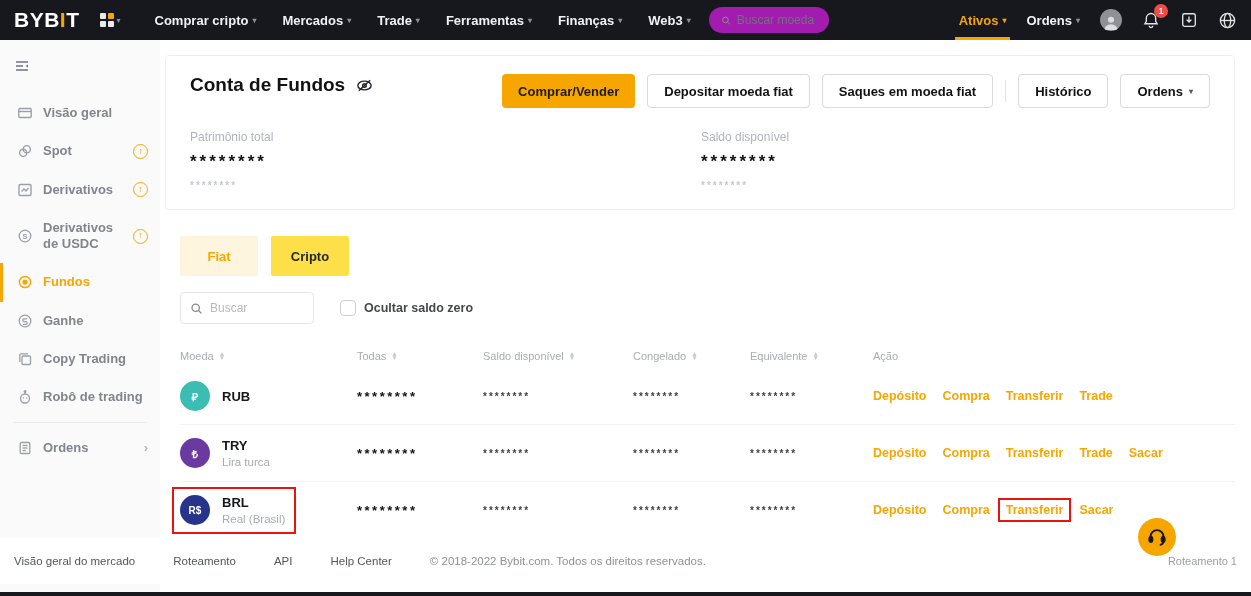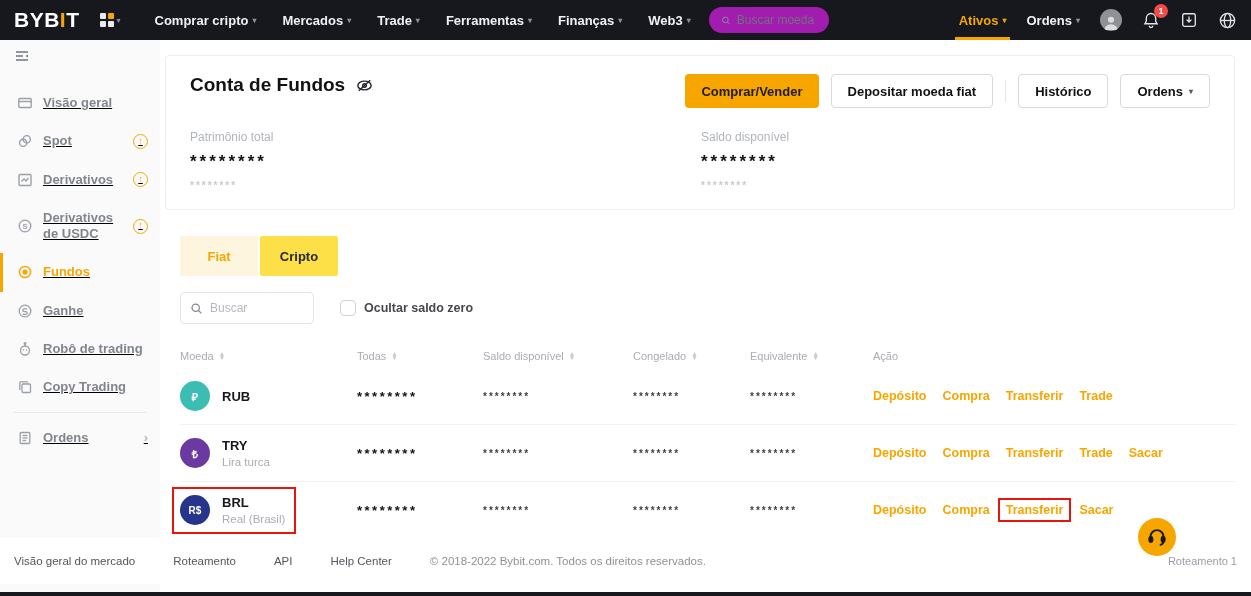--- a/index.html
+++ b/index.html
@@ -25,21 +25,21 @@
   .nav-ativos { position:relative; display:flex; align-items:center; gap:4px; height:100%; color:#f7a600; font-size:13px; font-weight:700; cursor:pointer; }
   .nav-ativos .caret { color:#f7a600; }
   .nav-ativos::after { content:""; position:absolute; left:-4px; right:-4px; bottom:0; height:3px; background:#f7a600; }
   .nav-ordens { display:flex; align-items:center; gap:4px; color:#f0f1f3; font-size:13px; font-weight:700; cursor:pointer; }
   .icon-btn { position:relative; display:flex; align-items:center; cursor:pointer; }
   .avatar { width:22px; height:22px; border-radius:50%; background:#8e9196; display:flex; align-items:flex-end; justify-content:center; overflow:hidden; }
   .badge { position:absolute; top:-7px; right:-8px; min-width:14px; height:14px; border-radius:8px; background:#f24a46; color:#fff; font-size:9px; font-weight:700; display:flex; align-items:center; justify-content:center; padding:0 3px; }
 
   
   .content { position:absolute; top:40px; left:0; right:0; bottom:4px; display:flex; overflow:hidden; }
-  .sidebar { width:160px; background:#fafafa; flex:none;text-decoration:underline; }
+  .sidebar { width:160px; background:#fafafa; padding-top:10px; flex:none; }
   .collapse { padding:8px 14px 16px; cursor:pointer; }
   .side-item { display:flex; align-items:center; gap:10px; padding:11px 12px 11px 14px; color:#81858c; font-size:13px; font-weight:700; cursor:pointer; line-height:1.25; border-left:3px solid transparent; }
   .side-item .sicon { flex:none; display:flex; }
   .side-item.active { color:#f7a600; border-left-color:#f7a600; }
   .promo { margin-left:auto; width:15px; height:15px; border:1px solid #f7a600; border-radius:50%; color:#f7a600; font-size:9px; display:flex; align-items:center; justify-content:center; flex:none; }
   .side-div { height:1px; background:#e8e9eb; margin:6px 14px; }
   .side-chev { margin-left:auto; color:#b3b6bc; font-size:13px; }
 
   .main { flex:1; padding:15px 16px 0 5px; min-width:0; }
 
@@ -54,21 +54,21 @@
   .btn.ghost { background:#fff; border:1px solid #d7d9dd; color:#121214; gap:6px; }
   .btn .caret { color:#595c63; }
   .vdiv { width:1px; height:22px; background:#e3e5e8; }
   .stats { display:flex; margin-top:22px; }
   .stat { flex:none; width:511px; }
   .stat-label { font-size:12px; color:#b0b4bb; }
   .stat-value { margin-top:8px; font-size:17px; font-weight:800; color:#121214; letter-spacing:3px; }
   .stat-sub { margin-top:8px; font-size:10px; color:#c6c9ce; letter-spacing:2px; font-weight:700; }
 
   
-  .tabs { display:flex; gap:2px; margin:26px 0 0 15px; }
+  .tabs { display:flex; gap:13px; margin:26px 0 0 15px; }
   .tab { width:78px; height:40px; display:flex; align-items:center; justify-content:center; font-size:13px; font-weight:700; border-radius:2px; cursor:pointer; }
   .tab.active { background:#fdf5de; color:#f7a600; }
   .tab.idle { background:#fde047; color:#26282e; }
   .filter-row { display:flex; align-items:center; gap:26px; margin:16px 0 0 15px; }
   .search-box { display:flex; align-items:center; gap:7px; width:134px; height:32px; border:1px solid #e3e5e8; border-radius:4px; padding:0 9px; background:#fff; }
   .search-box input { border:none; outline:none; font-size:12px; width:90px; color:#26282e; font-family:"Liberation Sans",sans-serif; }
   .search-box input::placeholder { color:#b6b9bf; }
   .chk-row { display:flex; align-items:center; gap:8px; cursor:pointer; }
   .chk { width:16px; height:16px; border:1px solid #ced1d6; border-radius:4px; background:#fff; }
   .chk-label { font-size:12.5px; font-weight:700; color:#45484e; }
@@ -252,37 +252,37 @@
             <svg width="16" height="16" viewBox="0 0 16 16" fill="none" stroke="#9ba0a6" stroke-width="1.3">
               <circle cx="8" cy="8" r="5.8"></circle>
               <path d="M10 5.8 H7.2 a1.4 1.4 0 0 0 0 2.8 h1.6 a1.4 1.4 0 0 1 0 2.8 H6"></path>
             </svg>
           </span>
         <span>Ganhe</span>
       </div>
       <div class="side-item">
         <span class="sicon">
             <svg width="16" height="16" viewBox="0 0 16 16" fill="none" stroke="#9ba0a6" stroke-width="1.3">
+              <rect x="5" y="5" width="8.5" height="8.5" rx="1"></rect>
+              <path d="M11 2.8 H3.8 a1 1 0 0 0 -1 1 V11"></path>
+            </svg>
+          </span>
+        <span>Copy Trading</span>
+      </div>
+      <div class="side-item">
+        <span class="sicon">
+            <svg width="16" height="16" viewBox="0 0 16 16" fill="none" stroke="#9ba0a6" stroke-width="1.3">
               <circle cx="8" cy="9.5" r="4.5"></circle>
               <line x1="8" y1="2.5" x2="8" y2="5"></line>
               <circle cx="8" cy="2.5" r="0.8" fill="#9ba0a6"></circle>
               <circle cx="6.4" cy="9" r="0.7" fill="#9ba0a6" stroke="none"></circle>
               <circle cx="9.6" cy="9" r="0.7" fill="#9ba0a6" stroke="none"></circle>
             </svg>
           </span>
         <span>Robô de trading</span>
-      </div>
-      <div class="side-item">
-        <span class="sicon">
-            <svg width="16" height="16" viewBox="0 0 16 16" fill="none" stroke="#9ba0a6" stroke-width="1.3">
-              <rect x="5" y="5" width="8.5" height="8.5" rx="1"></rect>
-              <path d="M11 2.8 H3.8 a1 1 0 0 0 -1 1 V11"></path>
-            </svg>
-          </span>
-        <span>Copy Trading</span>
       </div>
       <div class="side-div"></div>
       <div class="side-item">
         <span class="sicon">
             <svg width="16" height="16" viewBox="0 0 16 16" fill="none" stroke="#9ba0a6" stroke-width="1.3">
               <rect x="3.2" y="2.5" width="9.6" height="11" rx="1"></rect>
               <line x1="5.5" y1="5.5" x2="10.5" y2="5.5"></line>
               <line x1="5.5" y1="8" x2="10.5" y2="8"></line>
               <line x1="5.5" y1="10.5" x2="9" y2="10.5"></line>
             </svg>
@@ -299,20 +299,21 @@
             <h1>Conta de Fundos</h1>
             <svg width="19" height="19" viewBox="0 0 20 20" fill="none" stroke="#26282e" stroke-width="1.5">
                 <ellipse cx="10" cy="10" rx="7" ry="4.6"></ellipse>
                 <circle cx="10" cy="10" r="1.9"></circle>
                 <line x1="4" y1="15.5" x2="16" y2="4.5"></line>
               </svg>
           </div>
           <div class="btn-row">
             <div class="btn primary">Comprar/Vender</div>
             <div class="btn ghost">Depositar moeda fiat</div>
+            <div class="btn ghost">Saques em moeda fiat</div>
             <div class="vdiv"></div>
             <div class="btn ghost">Histórico</div>
             <div class="btn ghost">
                 <span>Ordens</span>
                 <span class="caret">▾</span>
               </div>
           </div>
         </div>
         <div class="stats">
           <div class="stat">

